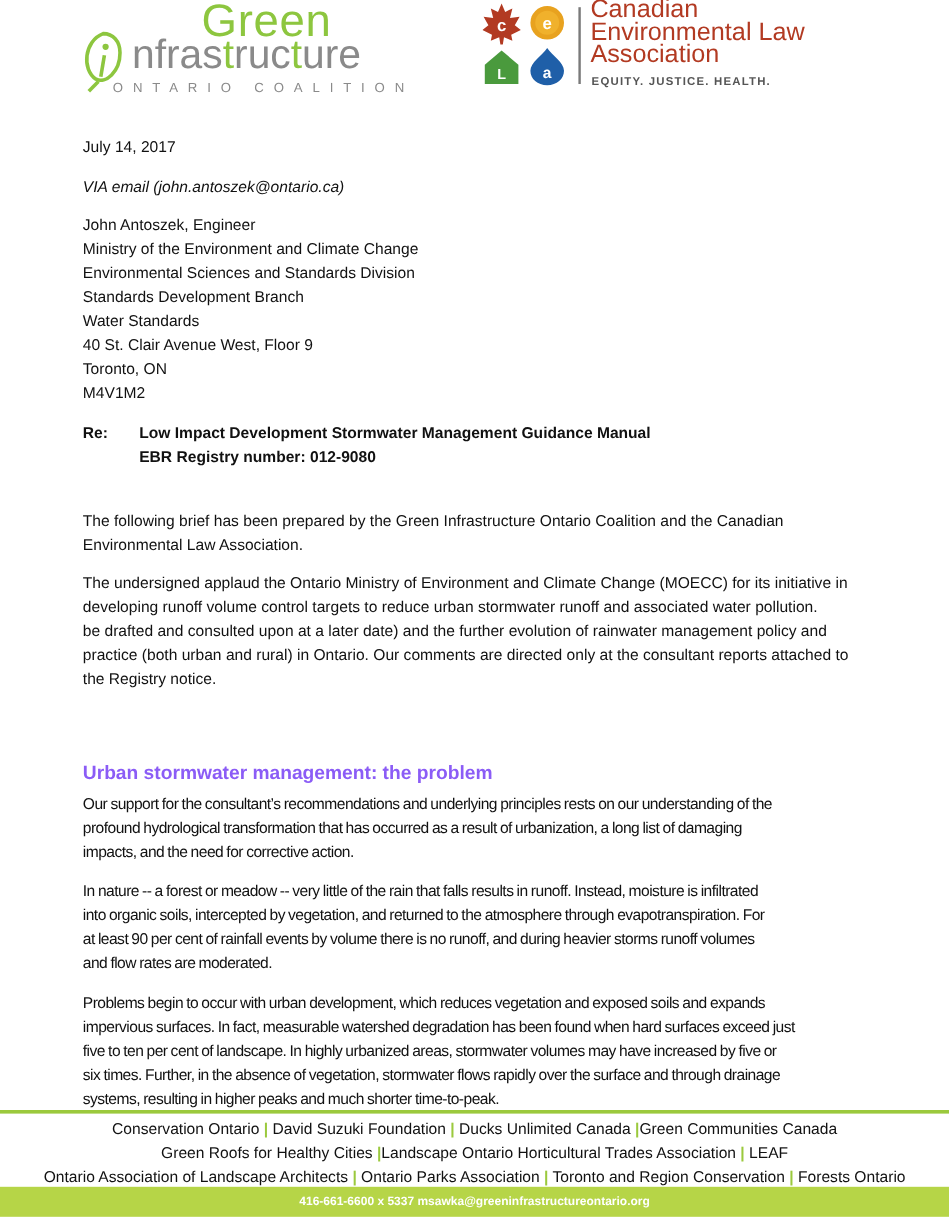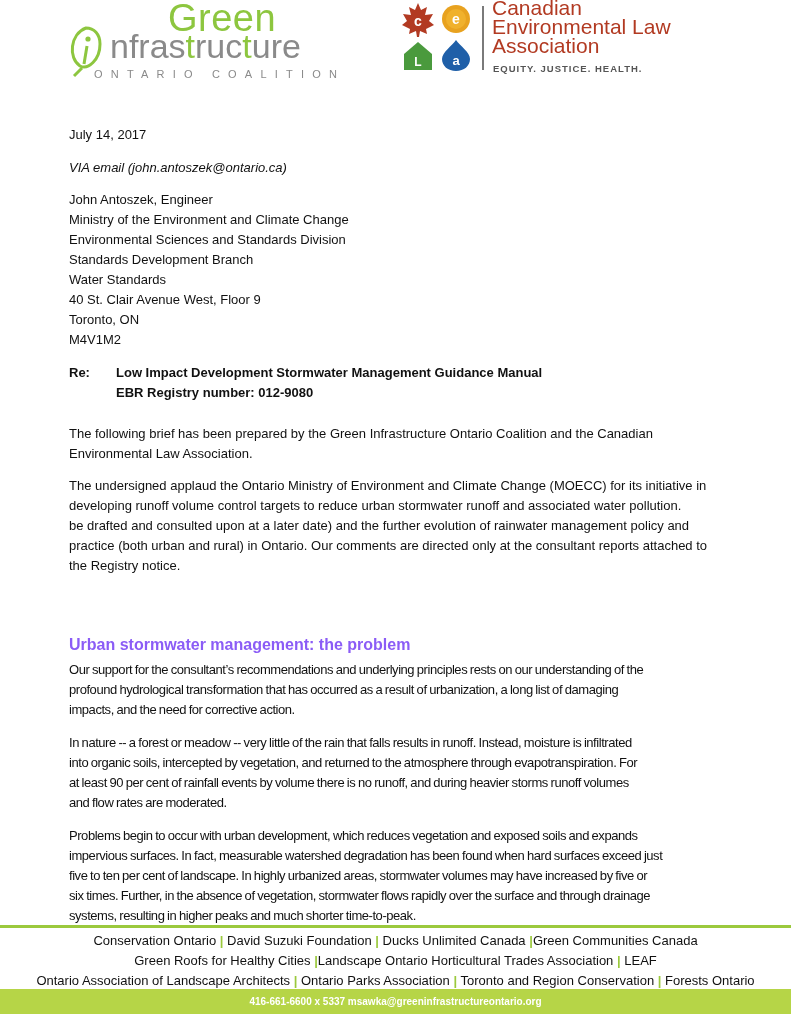--- a/index.html
+++ b/index.html
@@ -19,21 +19,21 @@
   .gi-coalition { position: absolute; left: 28px; top: 66px; font-size: 11px; color: #8a8a8a; letter-spacing: 8.2px; line-height: 12px; }
 
   
   .cela-logo { position: absolute; left: 400px; top: 0px; width: 290px; height: 80px; }
   .cela-mark { position: absolute; left: 2px; top: 2px; width: 72px; height: 70px; }
   .cela-divider { position: absolute; left: 82px; top: 6px; width: 2px; height: 64px; background: #7a7a7a; }
   .cela-name { position: absolute; left: 92px; top: -2px; font-size: 21px; line-height: 19px; color: #b23a22; }
   .cela-tag { position: absolute; left: 93px; top: 63px; font-size: 9.5px; font-weight: bold; letter-spacing: 1px; color: #555555; }
 
   .content { position: absolute; left: 69px; top: 0; width: 660px; font-size: 13px; line-height: 20px; }
-  .line { position: absolute; left: 0; white-space: nowrap; margin-top: 12px; }
+  .line { position: absolute; left: 0; white-space: nowrap; }
   .italic { font-style: italic; }
   .bold { font-weight: bold; }
 
   .para { position: absolute; left: 69px; width: 660px; font-size: 13px; line-height: 20px; }
   .para span { display: block; white-space: nowrap; }
   .narrow span { letter-spacing: -0.45px; word-spacing: -0.5px; }
 
   .section-heading { position: absolute; left: 69px; top: 636px; font-size: 16px; font-weight: bold; color: #8b5cf6; }
 
   .footer-rule { position: absolute; left: 0; top: 925px; width: 791px; height: 3px; background: #9bc93d; }

